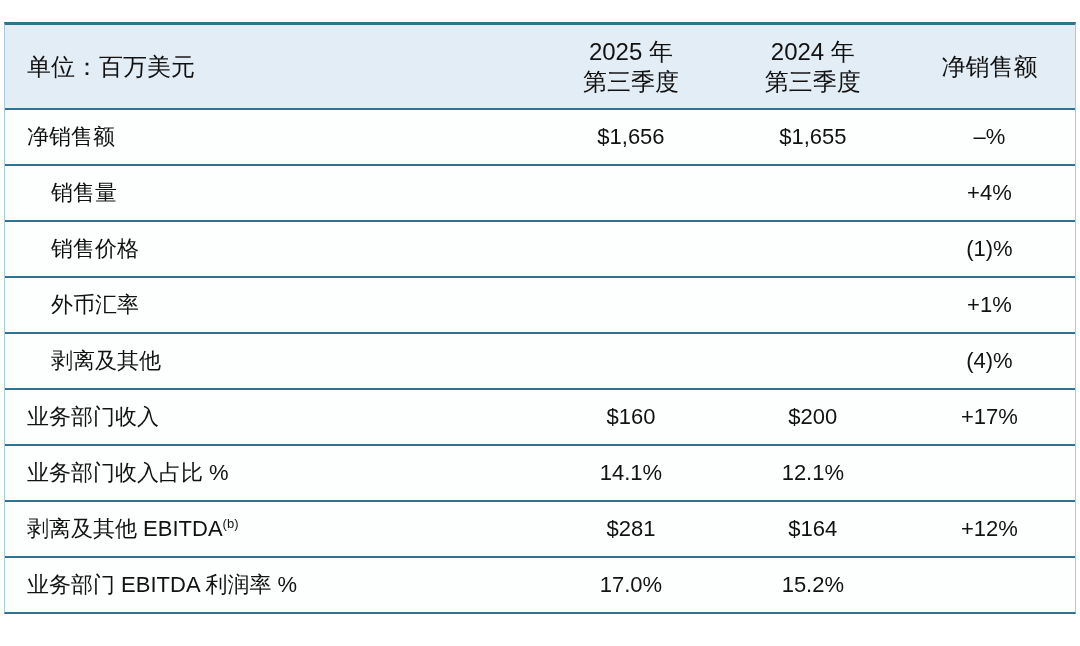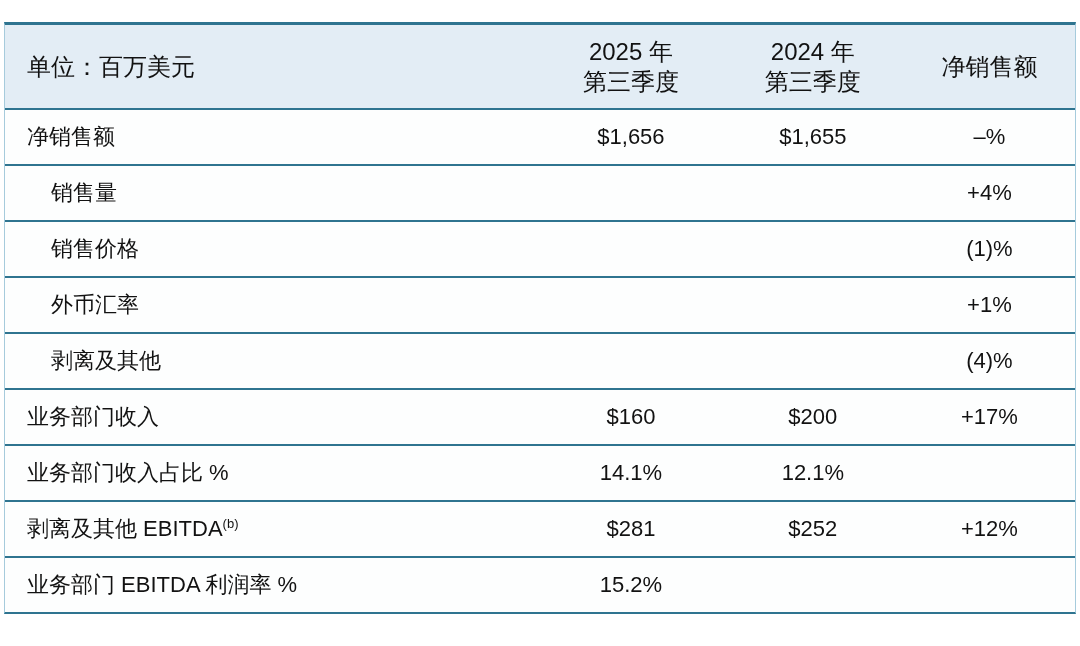--- a/index.html
+++ b/index.html
@@ -127,27 +127,28 @@
         <div class="cell num-cell">14.1%</div>
         <div class="cell num-cell">12.1%</div>
         <div class="cell num-cell"></div>
       </div>
 
       <div class="trow">
         <div class="cell label-cell">
           <span>剥离及其他 EBITDA</span><sup class="sup">(b)</sup>
         </div>
         <div class="cell num-cell">$281</div>
-        <div class="cell num-cell">$252</div>
+        <div class="cell num-cell">$164</div>
         <div class="cell num-cell">+12%</div>
       </div>
 
       <div class="trow">
         <div class="cell label-cell">
           <span>业务部门 EBITDA 利润率 %</span><sup class="sup"></sup>
         </div>
+        <div class="cell num-cell">17.0%</div>
         <div class="cell num-cell">15.2%</div>
         <div class="cell num-cell"></div>
       </div>
     </div>
 
   </div>
 </div>
 
 </body></html>

